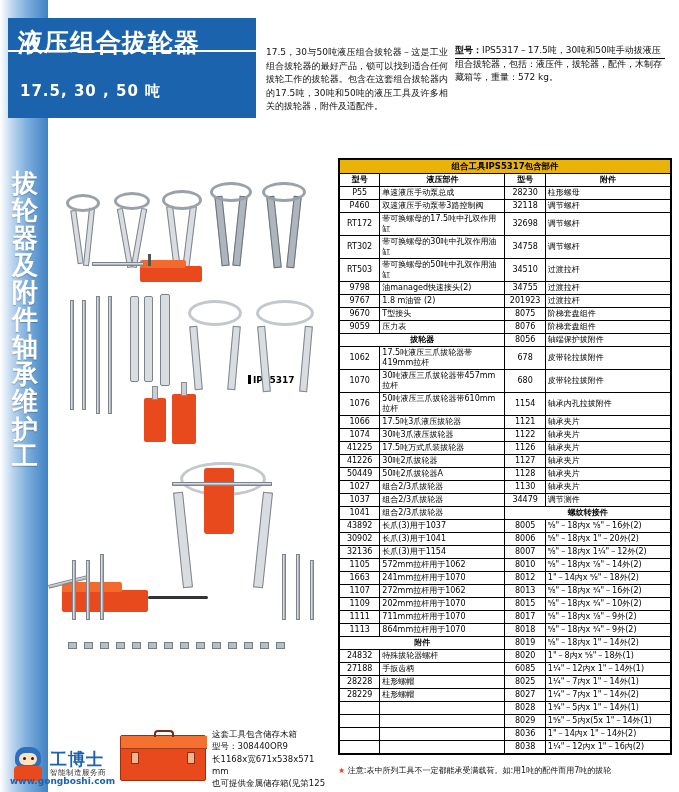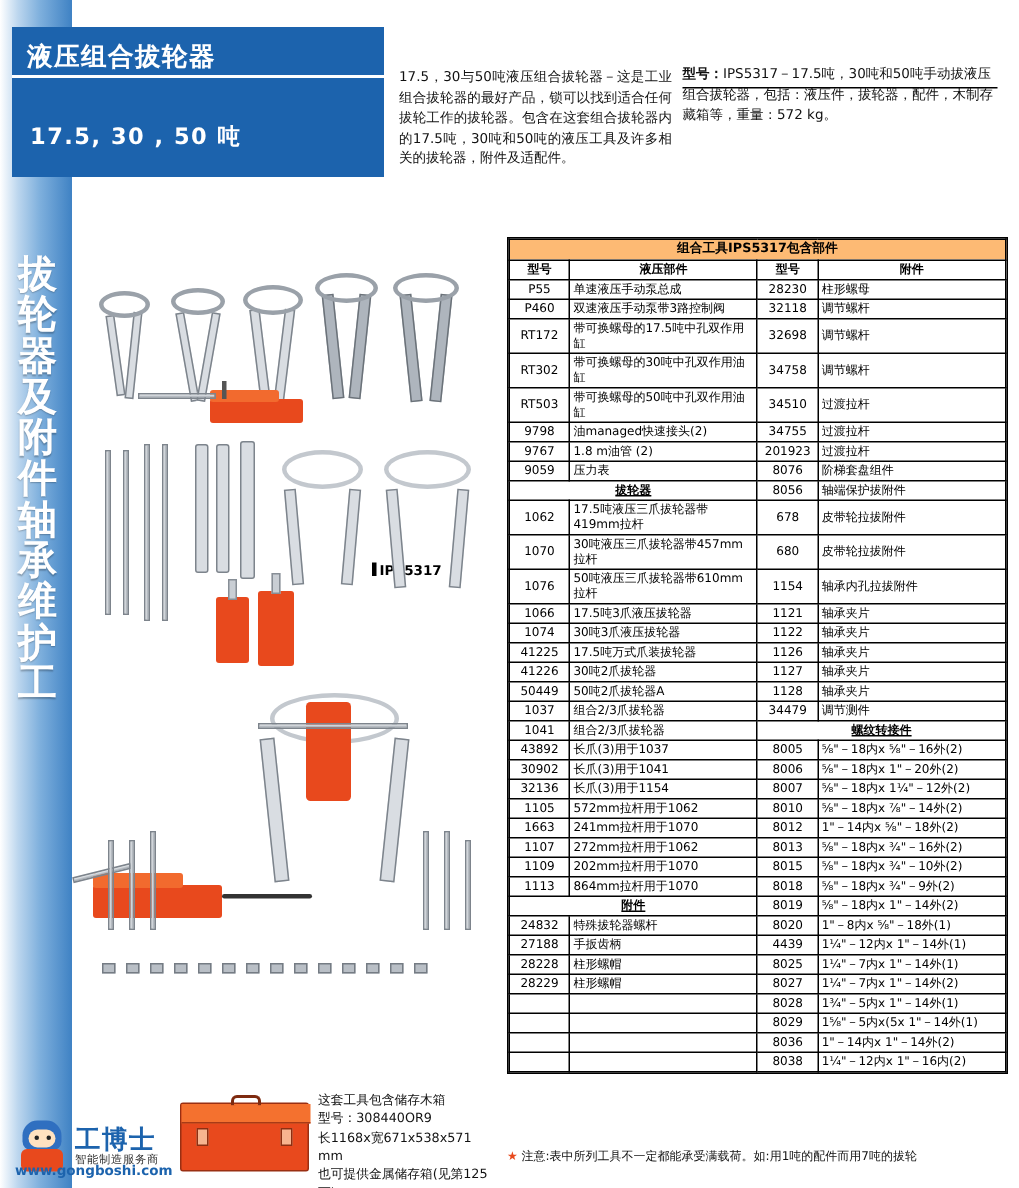--- a/index.html
+++ b/index.html
@@ -23,21 +23,21 @@
     letter-spacing:0px;
     text-shadow:0 1px 1px rgba(0,0,0,.25);
   }
   
   .title-block {
     position:absolute; left:8px; top:18px; width:248px; height:100px;
     background:#1c63ad;
   }
   .title-block .t1 {
     position:absolute; left:10px; top:8px;
-    color:#ffffff; font-size:17px; font-weight:bold; letter-spacing:1px;
+    color:#ffffff; font-size:25px; font-weight:bold; letter-spacing:1px;
   }
   .title-rule { position:absolute; left:8px; top:50px; width:248px; height:2px; background:#ffffff; }
   .title-block .t2 {
     position:absolute; left:12px; top:64px;
     color:#ffffff; font-size:15px; font-weight:bold; letter-spacing:1px;
   }
   .intro {
     position:absolute; left:266px; top:46px; width:182px;
     font-size:9px; line-height:1.5; color:#111; text-align:justify;
   }
@@ -94,23 +94,23 @@
   .brand-sub { position:absolute; left:50px; top:768px; font-size:7.5px; color:#333; letter-spacing:.5px;}
   .brand-url { position:absolute; left:10px; top:776px; font-size:9px; font-weight:bold; color:#1c63ad;}
 
   
   .table-wrap {
     position:absolute; left:338px; top:158px; width:334px;
     border:1px solid #000; background:#fff;
   }
   table.tbl { border-collapse:collapse; width:100%; font-size:8px; color:#000; }
   table.tbl td, table.tbl th { border:1px solid #000; padding:1px 2px; line-height:1.25; }
-  .tbl .hdr-main { text-align:center; font-weight:bold; font-size:8.5px; background:#fdba74; }
+  .tbl .hdr-main { text-align:center; font-weight:bold; font-size:8.5px; background:#eab308; }
   .tbl .col-h { text-align:center; font-weight:bold; background:#fff; }
-  .tbl .sect { text-align:center; font-weight:bold;text-decoration:underline; }
+  .tbl .sect { text-align:center; font-weight:bold; }
   .c-model { width:38px; text-align:center; }
   .c-desc  { width:118px; }
   .c-model2{ width:38px; text-align:center; }
   .c-desc2 { width:118px; }
   .note {
     position:absolute; left:338px; top:766px; width:334px;
     font-size:8px; line-height:1.35; color:#111;
   }
   .note .star { color:#e8491d; font-weight:bold; }
 </style>
@@ -291,20 +291,26 @@
           <td class="c-model2">34755</td>
           <td class="c-desc2">过渡拉杆</td>
         </tr>
         <tr>
           <td class="c-model">9767</td>
           <td class="c-desc">1.8 m油管 (2)</td>
           <td class="c-model2">201923</td>
           <td class="c-desc2">过渡拉杆</td>
         </tr>
         <tr>
+          <td class="c-model">9670</td>
+          <td class="c-desc">T型接头</td>
+          <td class="c-model2">8075</td>
+          <td class="c-desc2">阶梯套盘组件</td>
+        </tr>
+        <tr>
           <td class="c-model">9059</td>
           <td class="c-desc">压力表</td>
           <td class="c-model2">8076</td>
           <td class="c-desc2">阶梯套盘组件</td>
         </tr>
         <tr>
           <td class="sect" colspan="2">拔轮器</td>
           <td class="c-model2">8056</td>
           <td class="c-desc2">轴端保护拔附件</td>
         </tr>
@@ -350,20 +356,26 @@
           <td class="c-model2">1127</td>
           <td class="c-desc2">轴承夹片</td>
         </tr>
         <tr>
           <td class="c-model">50449</td>
           <td class="c-desc">50吨2爪拔轮器A</td>
           <td class="c-model2">1128</td>
           <td class="c-desc2">轴承夹片</td>
         </tr>
         <tr>
+          <td class="c-model">1027</td>
+          <td class="c-desc">组合2/3爪拔轮器</td>
+          <td class="c-model2">1130</td>
+          <td class="c-desc2">轴承夹片</td>
+        </tr>
+        <tr>
           <td class="c-model">1037</td>
           <td class="c-desc">组合2/3爪拔轮器</td>
           <td class="c-model2">34479</td>
           <td class="c-desc2">调节测件</td>
         </tr>
         <tr>
           <td class="c-model">1041</td>
           <td class="c-desc">组合2/3爪拔轮器</td>
           <td class="sect" colspan="2">螺纹转接件</td>
         </tr>
@@ -403,40 +415,46 @@
           <td class="c-model2">8013</td>
           <td class="c-desc2">⁵⁄₈"－18内x ³⁄₄"－16外(2)</td>
         </tr>
         <tr>
           <td class="c-model">1109</td>
           <td class="c-desc">202mm拉杆用于1070</td>
           <td class="c-model2">8015</td>
           <td class="c-desc2">⁵⁄₈"－18内x ³⁄₄"－10外(2)</td>
         </tr>
         <tr>
+          <td class="c-model">1111</td>
+          <td class="c-desc">711mm拉杆用于1070</td>
+          <td class="c-model2">8017</td>
+          <td class="c-desc2">⁵⁄₈"－18内x ⁷⁄₈"－9外(2)</td>
+        </tr>
+        <tr>
           <td class="c-model">1113</td>
           <td class="c-desc">864mm拉杆用于1070</td>
           <td class="c-model2">8018</td>
           <td class="c-desc2">⁵⁄₈"－18内x ³⁄₄"－9外(2)</td>
         </tr>
         <tr>
           <td class="sect" colspan="2">附件</td>
           <td class="c-model2">8019</td>
           <td class="c-desc2">⁵⁄₈"－18内x 1"－14外(2)</td>
         </tr>
         <tr>
           <td class="c-model">24832</td>
           <td class="c-desc">特殊拔轮器螺杆</td>
           <td class="c-model2">8020</td>
           <td class="c-desc2">1"－8内x ⁵⁄₈"－18外(1)</td>
         </tr>
         <tr>
           <td class="c-model">27188</td>
           <td class="c-desc">手扳齿柄</td>
-          <td class="c-model2">4439</td>
+          <td class="c-model2">6085</td>
           <td class="c-desc2">1¹⁄₄"－12内x 1"－14外(1)</td>
         </tr>
         <tr>
           <td class="c-model">28228</td>
           <td class="c-desc">柱形螺帽</td>
           <td class="c-model2">8025</td>
           <td class="c-desc2">1¹⁄₄"－7内x 1"－14外(1)</td>
         </tr>
         <tr>
           <td class="c-model">28229</td>

